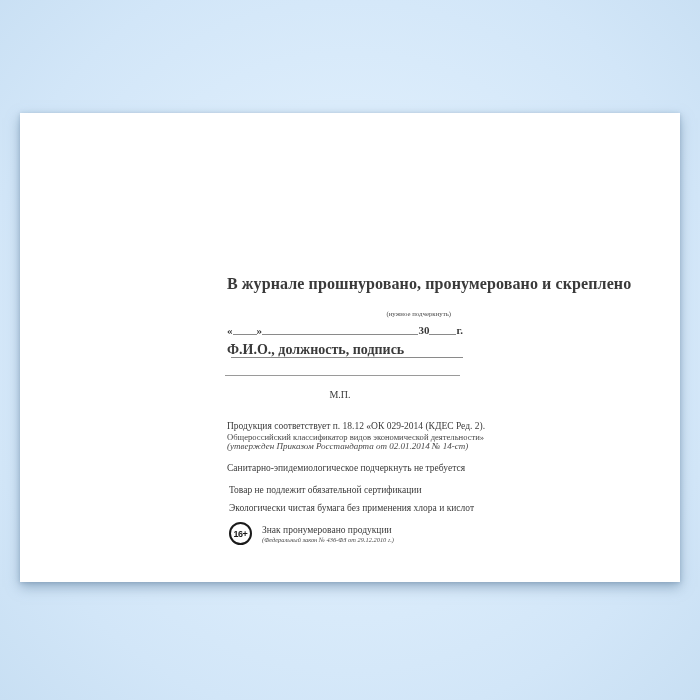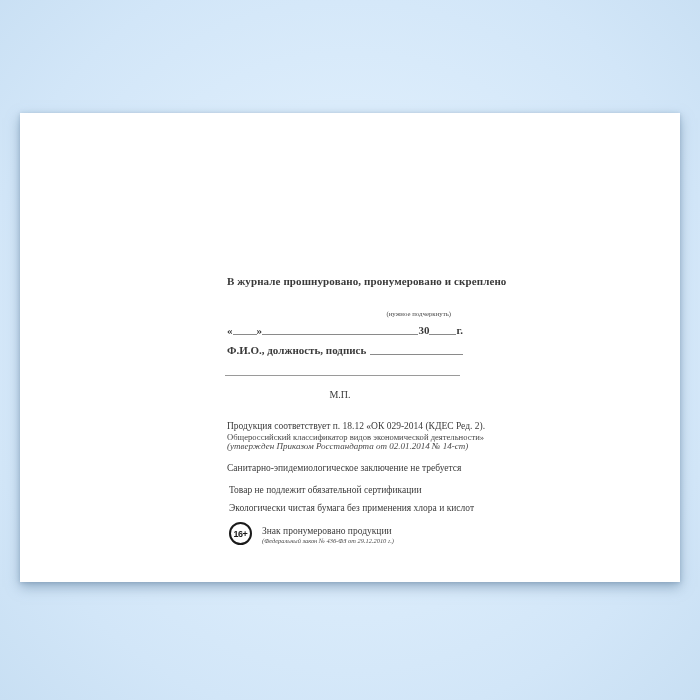--- a/index.html
+++ b/index.html
@@ -38,36 +38,36 @@
   .fill { flex: 1 1 auto; }
   .bline {
     border-bottom: 1px solid #8a8a8a;
     margin-bottom: 2px;
   }
   .w24 { width: 24px; flex: 0 0 auto; }
   .w27 { width: 27px; flex: 0 0 auto; }
 
   .stitched {
     top: 162px;
-    font-size: 11px;
+    font-size: 16px;
     font-weight: 600;
     letter-spacing: 0.1px;
     white-space: nowrap;
   }
   .seal-row { top: 183px; height: 14px; font-size: 11px; font-weight: 600; line-height: 14px; }
   .hint {
     top: 197px;
     font-size: 6.8px;
     text-align: right;
     padding-right: 12px;
     box-sizing: border-box;
     color: #4a4a4a;
   }
   .date-row { top: 210px; height: 14px; font-size: 11px; font-weight: 600; line-height: 14px; }
-  .sig-row  { top: 230px; height: 14px; font-size: 11px; font-weight: 600; line-height: 14px; }
+  .sig-row  { top: 230px; height: 14px; font-size: 14px; font-weight: 600; line-height: 14px; flex-direction: column; }
   .hr-line {
     top: 262px;
     left: -2px;
     width: 235px;
     border-bottom: 1px solid #9a9a9a;
     height: 0;
   }
   .stamp {
     top: 276px;
     font-size: 10px;
@@ -78,21 +78,21 @@
   .c1 { top: 308px; font-size: 9.5px; white-space: nowrap; text-align: center; }
   .c2 { top: 318.5px; font-size: 8.6px; white-space: nowrap; color: #474747; }
   .c3 { top: 328px; font-size: 9px; font-style: italic; white-space: nowrap; color: #474747; }
   .c4 { top: 350px; font-size: 9.5px; white-space: nowrap; }
   .c5 { top: 372px; font-size: 9.5px; white-space: nowrap; padding-left: 2px; }
   .c6 { top: 390px; font-size: 9.5px; white-space: nowrap; padding-left: 2px; }
 
   .agemark {
     top: 409px;
     display: flex;
-    align-items: center;
+    align-items: flex-start;
   }
   .badge {
     flex: 0 0 auto;
     width: 19px;
     height: 19px;
     margin-left: 2px;
     border: 2px solid #1a1a1a;
     border-radius: 50%;
     font-family: "Liberation Sans", "DejaVu Sans", sans-serif;
     font-size: 9px;
@@ -135,21 +135,21 @@
       </div>
 
       <div class="abs hr-line"></div>
 
       <div class="abs stamp">М.П.</div>
 
       <div class="abs c1">Продукция соответствует п. 18.12 «ОК 029-2014 (КДЕС Ред. 2).</div>
       <div class="abs c2">Общероссийский классификатор видов экономической деятельности»</div>
       <div class="abs c3">(утвержден Приказом Росстандарта от 02.01.2014 № 14-ст)</div>
 
-      <div class="abs c4">Санитарно-эпидемиологическое заключение не требуется</div>
+      <div class="abs c4">Санитарно-эпидемиологическое подчеркнуть не требуется</div>
       <div class="abs c6">Экологически чистая бумага без применения хлора и кислот</div>
       <div class="abs c5">Товар не подлежит обязательной сертификации</div>
 
       <div class="abs agemark">
         <div class="badge">16+</div>
         <div class="agetext">
           <div class="agetitle">Знак пронумеровано продукции</div>
           <div class="law">(Федеральный закон № 436-ФЗ от 29.12.2010 г.)</div>
         </div>
       </div>

